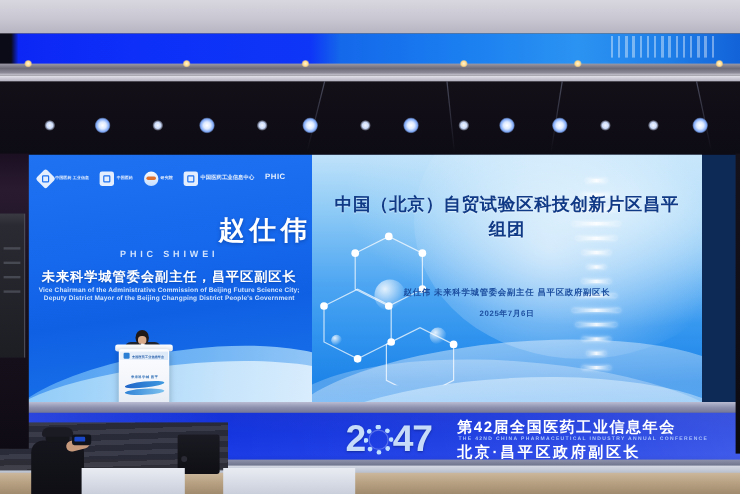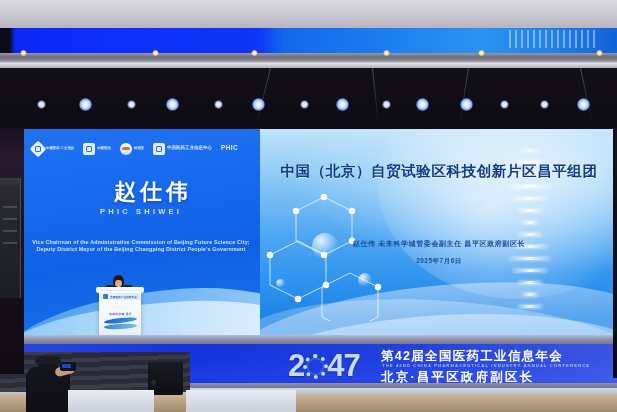--- a/index.html
+++ b/index.html
@@ -97,21 +97,21 @@
     background:linear-gradient(180deg,#ffffff,#cfe4ff); }
   .logo-mark.rd i { border:none; width:8px; height:3px; background:#e8732a; border-radius:2px; transform:none; }
   .logo-txt {
     font-size:3.3px; line-height:4.4px; color:rgba(255,255,255,.93); letter-spacing:.1px;
     white-space:nowrap; font-weight:700;
   }
   .logo-txt.big { font-size:6.5px; letter-spacing:.4px; font-weight:800; }
   .logo-txt.mid { font-size:4.4px; }
 
   .spk-name {
-    position:absolute; left:0; right:0; top:48px; text-align:center;
+    position:absolute; left:0; right:0; top:48px; text-align:right;
     color:#ffffff; font-size:22px; font-weight:800; letter-spacing:4px;
     text-shadow:0 1px 3px rgba(0,40,110,.45);
     margin-left:24px;
   }
   .spk-name-en {
     position:absolute; left:0; right:0; top:78px; text-align:center;
     color:rgba(235,244,255,.88); font-size:7.5px; letter-spacing:3.2px; font-weight:600;
   }
   .spk-title {
     position:absolute; left:0; right:0; top:94px; text-align:center;
@@ -119,21 +119,21 @@
     text-shadow:0 1px 2px rgba(0,40,110,.4);
   }
   .spk-title-en {
     position:absolute; left:6px; right:6px; top:110px; text-align:center;
     color:rgba(225,239,255,.92); font-size:5.4px; line-height:7.2px;
     font-weight:700; letter-spacing:.15px;
   }
 
   
   .wall-right {
-    position:absolute; left:260px; top:0; width:358px; height:206px;
+    position:absolute; left:260px; top:0; width:325px; height:206px;
     background:
       radial-gradient(120% 90% at 78% 18%, #cfeafc 0%, rgba(207,234,252,0) 58%),
       linear-gradient(180deg,#bfe2fa 0%,#8fcbf6 22%,#4ea6f2 52%,#2f93ee 74%,#1d84e8 92%,#2a90ee 100%);
     overflow:hidden;
   }
   .wall-right .wave {
     position:absolute; left:-8%; width:120%; height:120px;
     border-radius:50%; opacity:.55;
   }
   .w1 { bottom:-70px; background:linear-gradient(180deg, rgba(255,255,255,.75), rgba(255,255,255,0)); transform:rotate(-5deg);}
@@ -420,20 +420,21 @@
             </span>
           <span class="logo-txt mid">中国医药工业信息中心</span>
         </div>
         <div class="logo-chip">
           <span class="logo-txt big">PHIC</span>
         </div>
       </div>
 
       <div class="spk-name">赵仕伟</div>
       <div class="spk-name-en">PHIC SHIWEI</div>
+      <div class="spk-title">未来科学城管委会副主任，昌平区副区长</div>
       <div class="spk-title-en">
         <div>Vice Chairman of the Administrative Commission of Beijing Future Science City;</div>
         <div>Deputy District Mayor of the Beijing Changping District People's Government</div>
       </div>
     </div>
 
     <div class="wall-right">
       <div class="glow-arc"></div>
       <div class="wave w1"></div>
       <div class="wave w2"></div>

